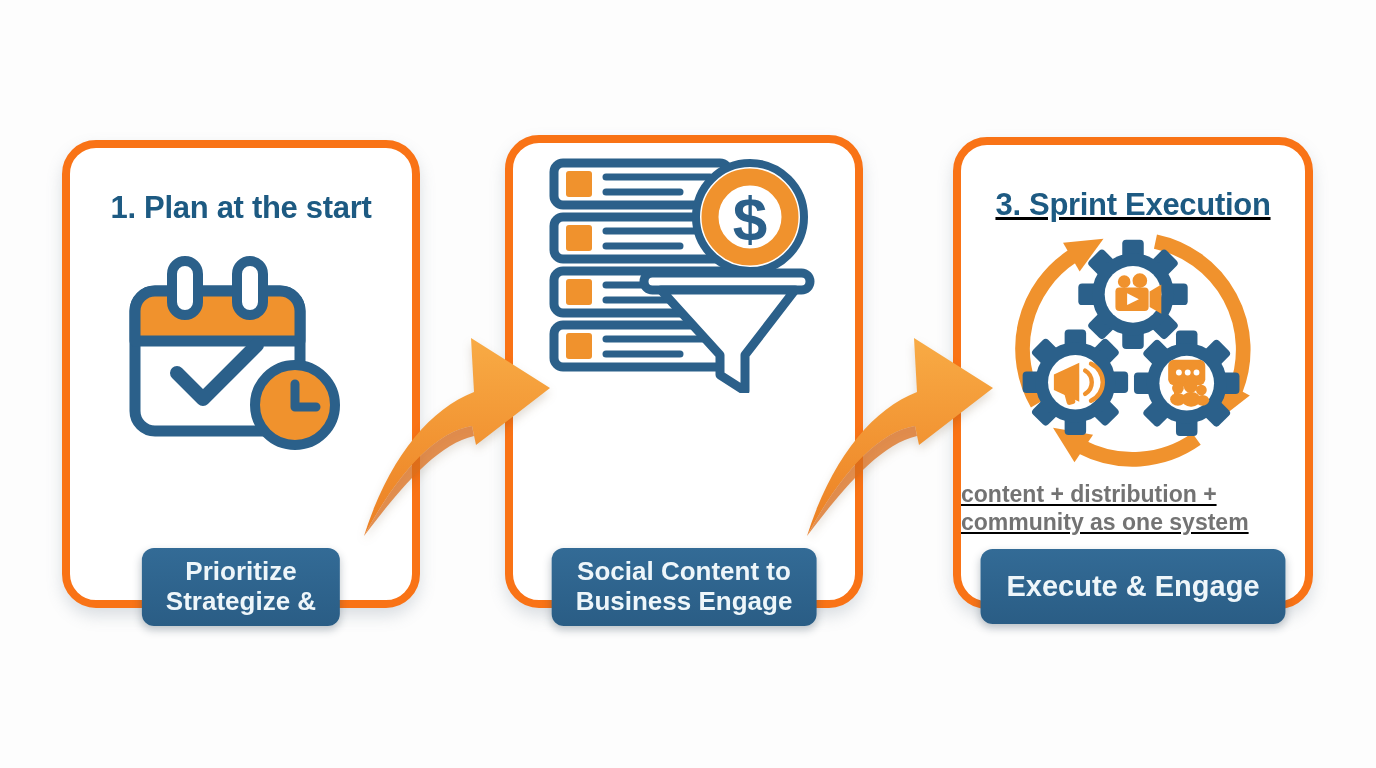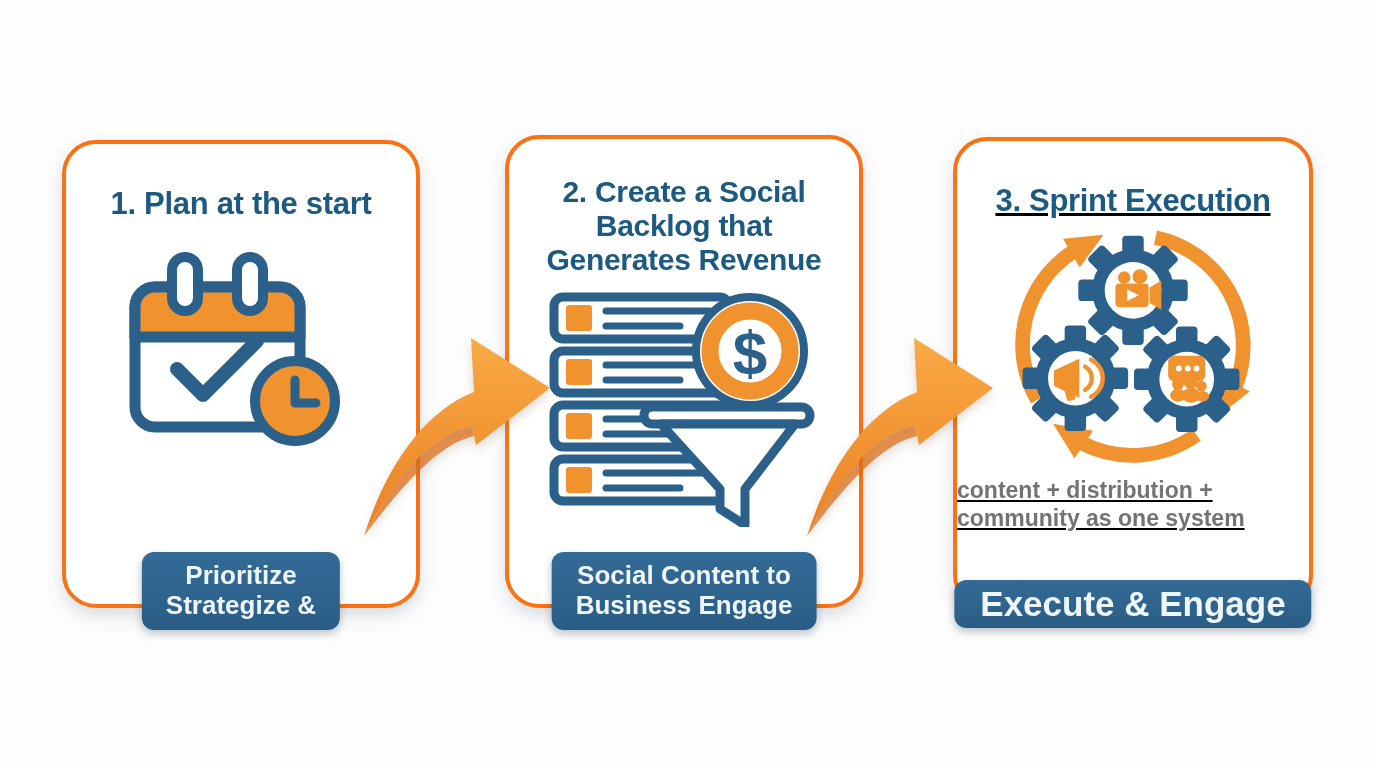--- a/index.html
+++ b/index.html
@@ -1,29 +1,29 @@
 <!DOCTYPE html>
 <html><head>
 <meta charset="utf-8">
 <style>
   html,body{margin:0;padding:0;background:#fff;}
   .canvas{position:relative;width:1376px;height:768px;background:#fdfdfd;overflow:hidden;
           font-family:"Liberation Sans",sans-serif;}
-  .card{position:absolute;box-sizing:border-box;background:#ffffff;border:4px solid #f97316;
+  .card{position:absolute;box-sizing:border-box;background:#ffffff;border:8px solid #f97316;
         border-radius:34px;box-shadow:0 8px 16px rgba(96,112,130,.22);}
   .card-title{text-align:center;font-weight:bold;font-size:31px;line-height:1.13;
               color:#1d5a82;letter-spacing:-.3px;margin-top:42px;}
   .card-title.tight{margin-top:36px;font-size:30px;}
   .title-line{display:block;}
   .icon-row{display:flex;justify-content:center;}
   .badge{position:absolute;left:50%;transform:translateX(-50%);bottom:-26px;
          background:linear-gradient(#336b96,#2a5d85);color:#eef6fa;font-weight:bold;
          font-size:26px;line-height:1.15;text-align:center;padding:9px 24px;
          border-radius:12px;white-space:nowrap;box-shadow:0 4px 8px rgba(30,50,70,.28);}
-  .badge.single{bottom:-23px;font-size:35px;padding:4px 26px;}
+  .badge.single{bottom:-23px;font-size:29px;padding:21px 26px;}
   .caption{text-align:left;font-weight:bold;font-size:23px;line-height:1.22;
            color:#737373;margin-top:4px;}
   .arrow{position:absolute;filter:drop-shadow(0 5px 5px rgba(90,60,20,.18));}
   .m-top-cal{margin-top:28px;}
   .m-top-backlog{margin-top:12px;}
   .m-top-gears{margin-top:2px;}
 </style>
 </head>
 <body>
 
@@ -44,25 +44,20 @@
         <path d="M172 131 V154 H193" fill="none" stroke="#2b608a" stroke-width="9" stroke-linecap="round" stroke-linejoin="round"></path>
       </svg>
     </div>
     <div class="badge">
       <div>Prioritize</div>
       <div>Strategize &amp;</div>
     </div>
   </div>
 
   <div class="card" style="left:505px;top:135px;width:358px;height:473px;">
-    <div class="card-title tight">
-      <span class="title-line">2. Create a Social</span>
-      <span class="title-line">Backlog that</span>
-      <span class="title-line">Generates Revenue</span>
-    </div>
     <div class="icon-row m-top-backlog">
       <svg width="272" height="238" viewBox="0 0 272 238">
         <g stroke="#2b608a" stroke-width="9" fill="#ffffff">
           <rect x="6" y="8" width="175" height="42" rx="9"></rect>
           <rect x="6" y="62" width="175" height="42" rx="9"></rect>
           <rect x="6" y="116" width="175" height="42" rx="9"></rect>
           <rect x="6" y="170" width="175" height="42" rx="9"></rect>
         </g>
         <g fill="#f0922d">
           <rect x="18" y="16" width="26" height="26" rx="3"></rect>

